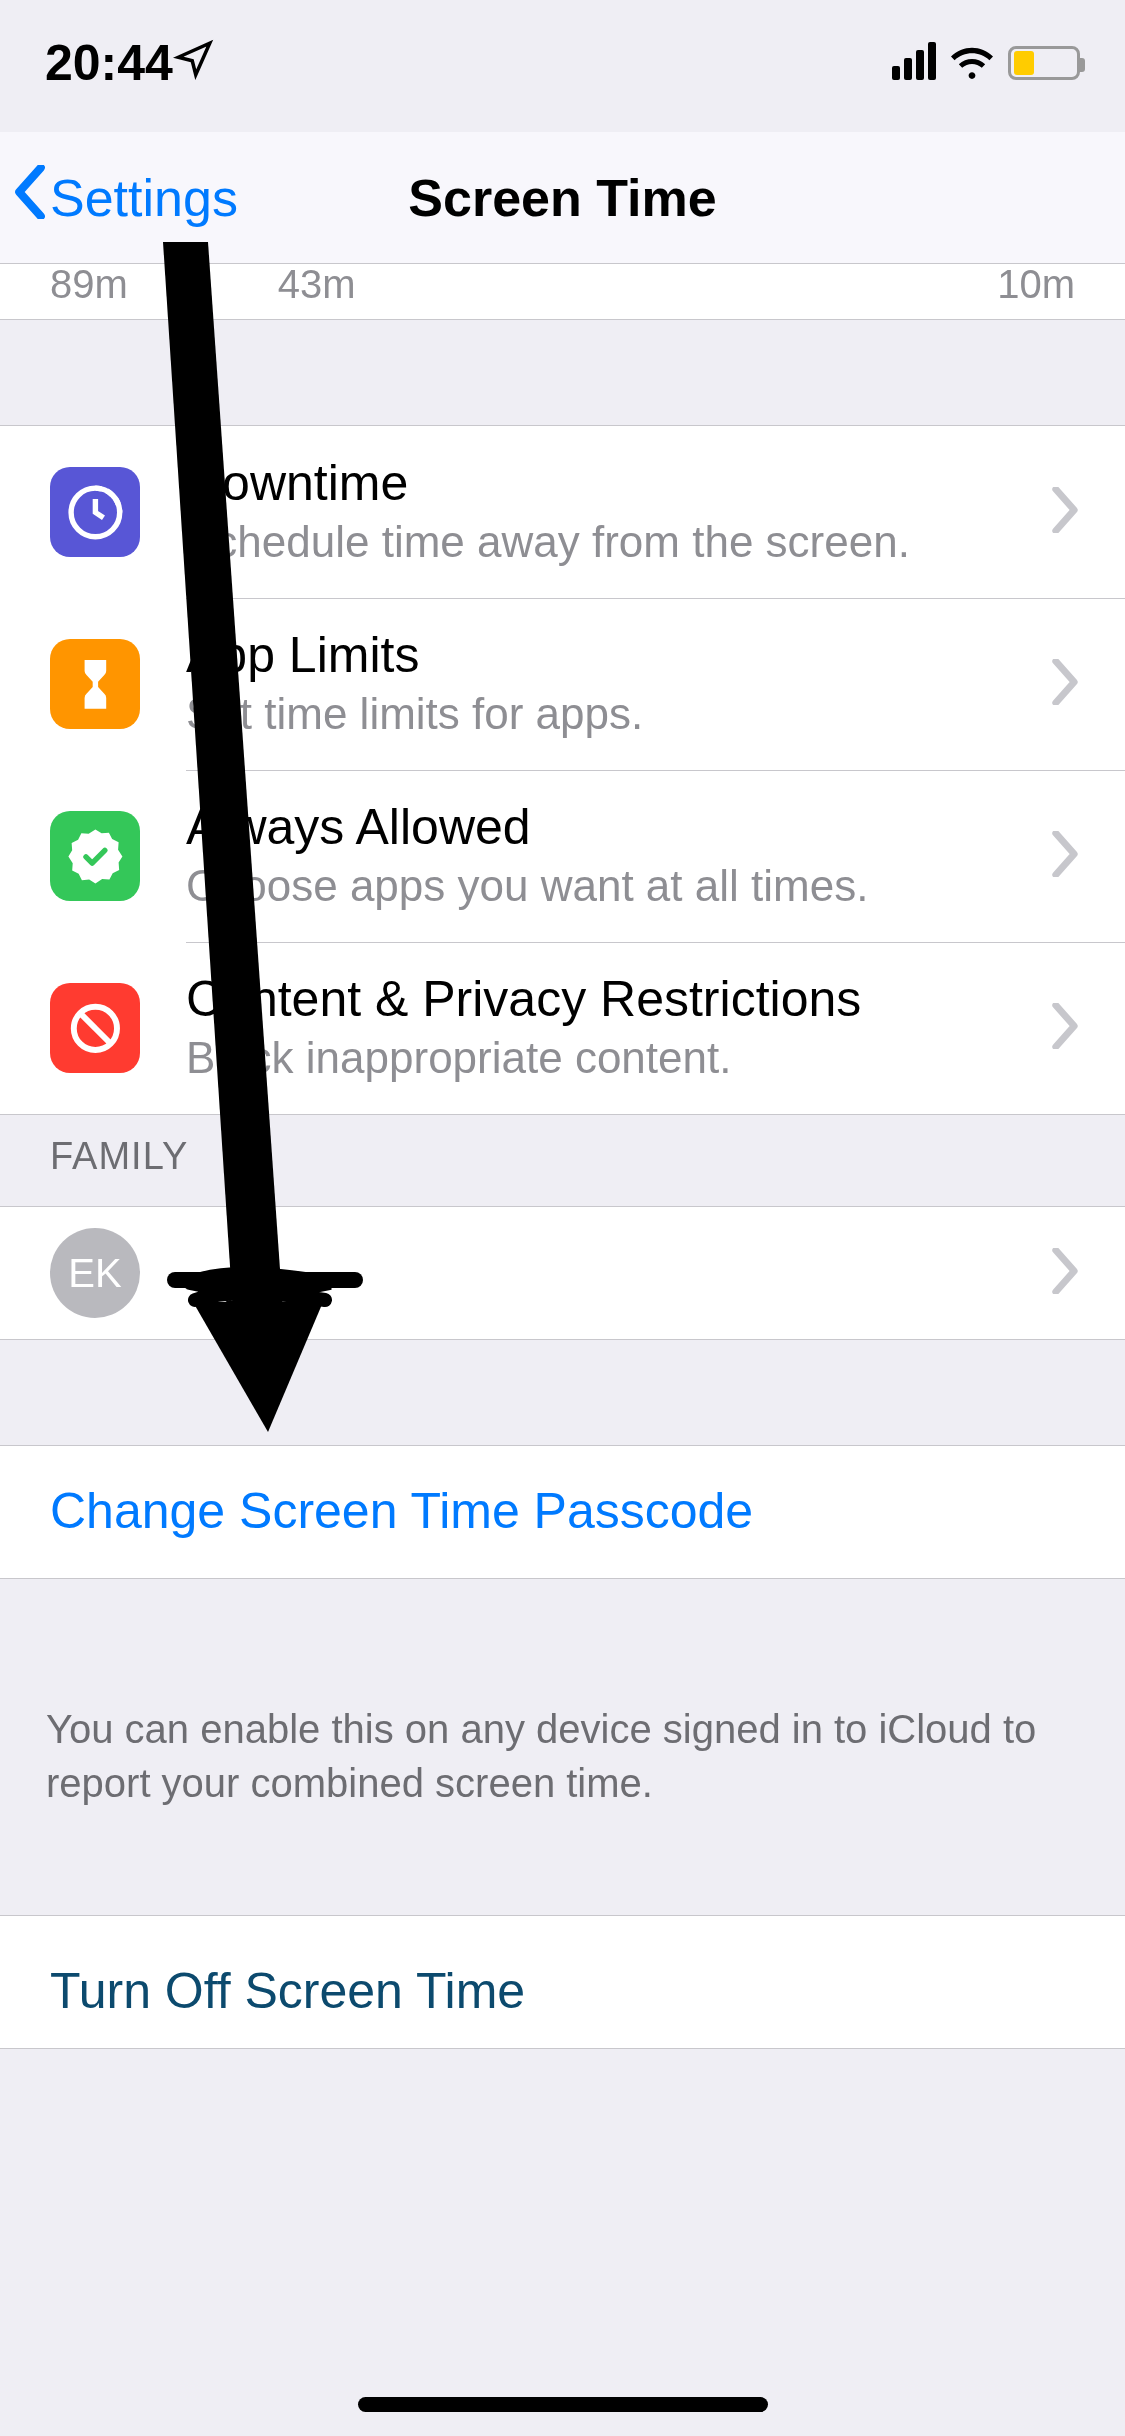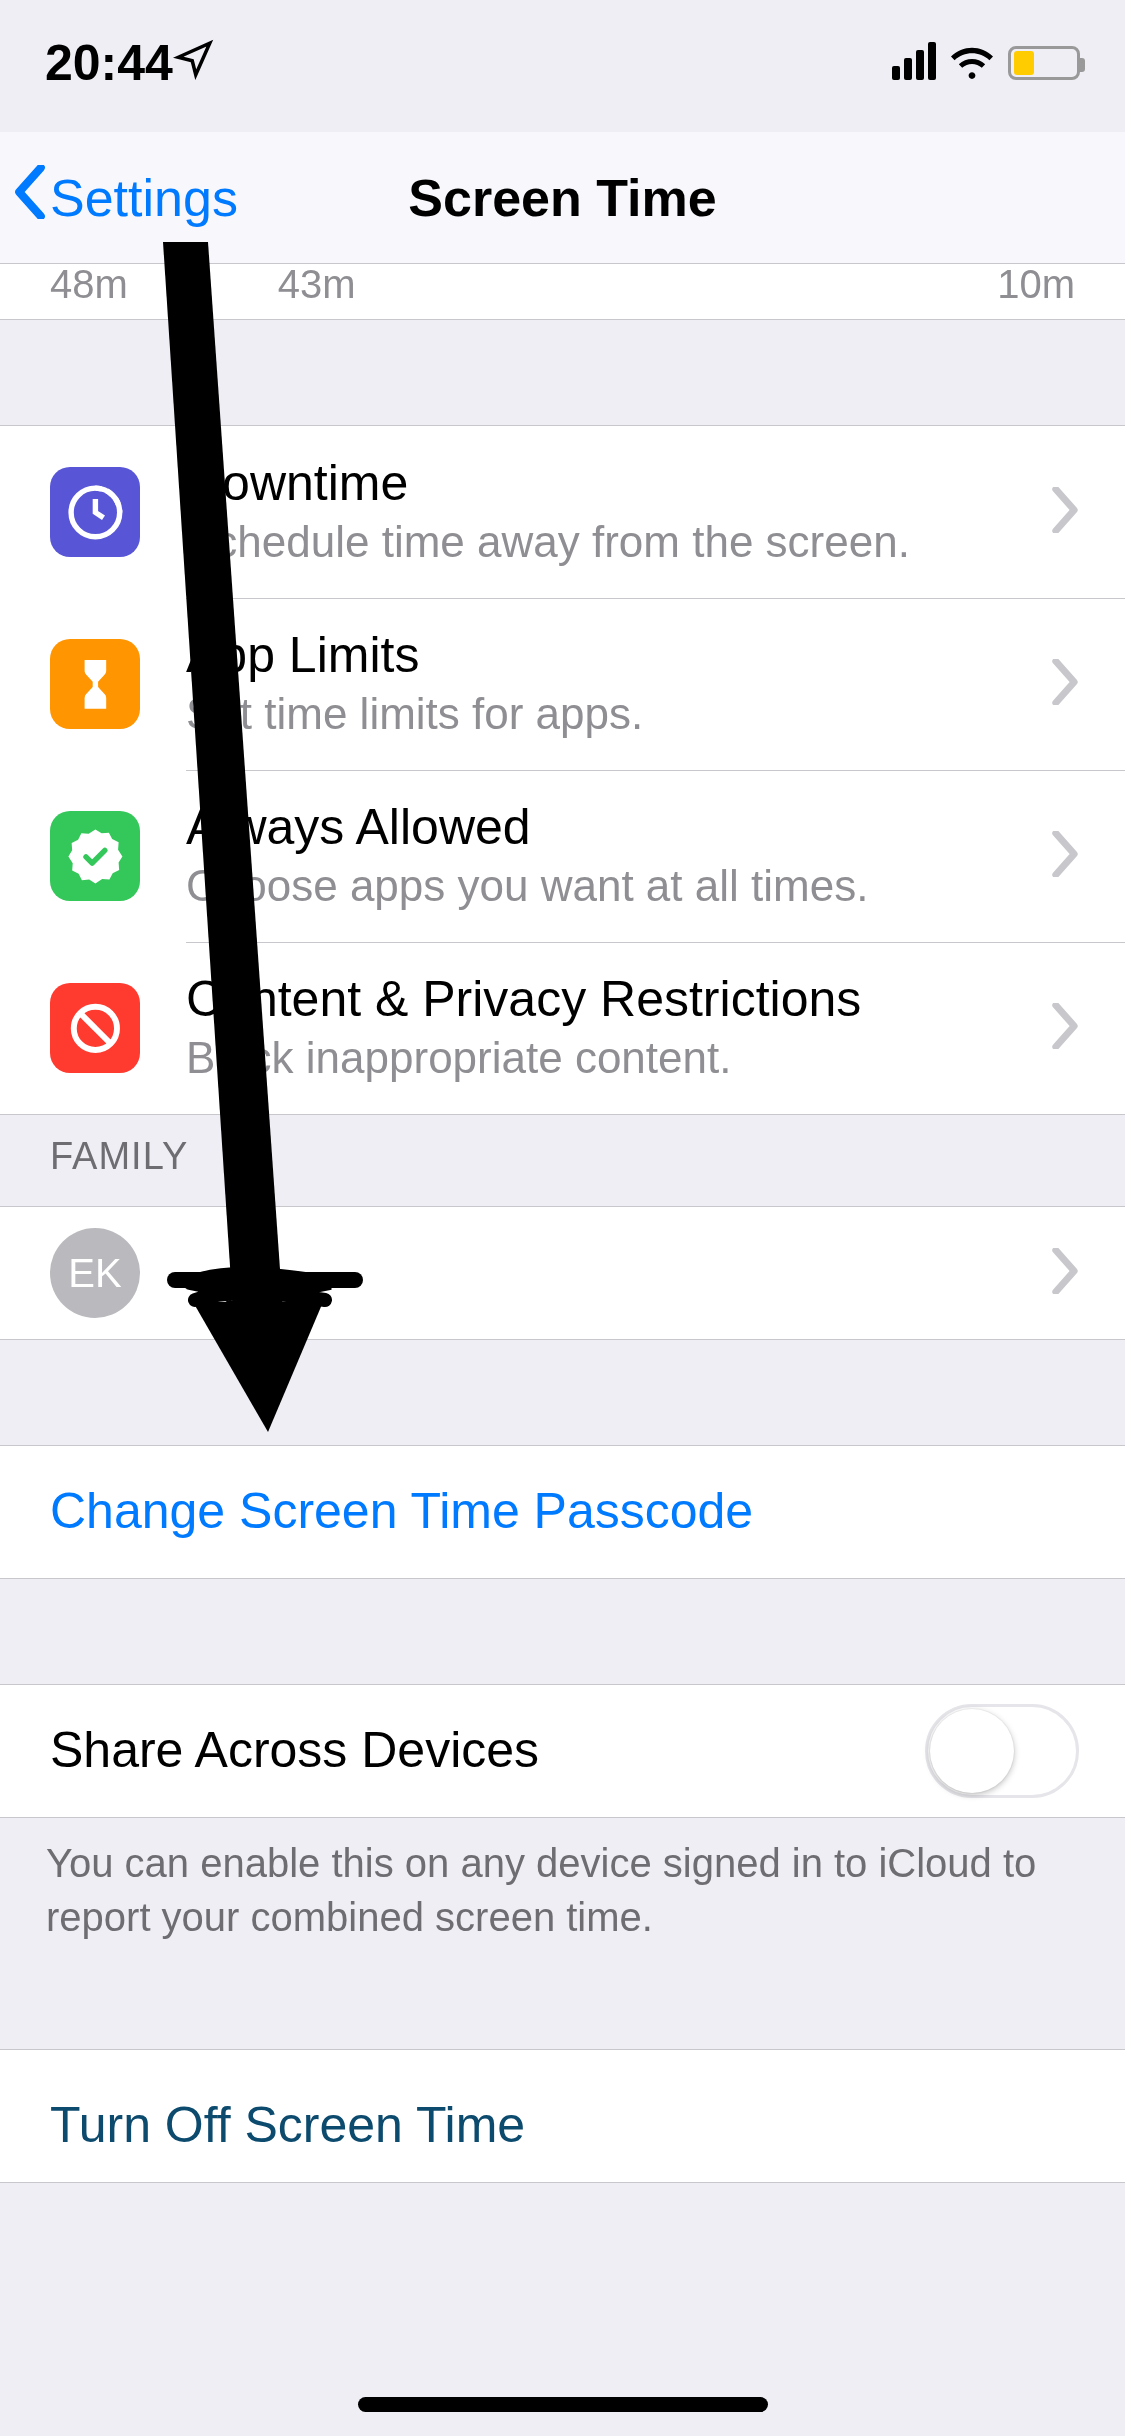--- a/index.html
+++ b/index.html
@@ -205,21 +205,21 @@
     </span>
     <span>Settings</span>
   </div>
   <div class="nav-title">Screen Time</div>
 </div>
 
 <div class="content">
 
   <div class="peek">
     <div class="peek-inner">
-      <span>48m</span>
+      <span>89m</span>
       <span style="width:150px"></span>
       <span>43m</span>
       <span class="peek-gap"></span>
       <span>10m</span>
     </div>
   </div>
 
   <div class="section-spacer"></div>
 
   <div class="group">
@@ -319,28 +319,20 @@
   <div class="group">
     <div class="row row-link noicon">
       <div class="row-body">
         <div class="row-title">Change Screen Time Passcode</div>
       </div>
     </div>
   </div>
 
   <div class="section-spacer"></div>
 
-  <div class="group">
-    <div class="row noicon">
-      <div class="row-body">
-        <div class="row-title">Share Across Devices</div>
-      </div>
-      <div class="switch"></div>
-    </div>
-  </div>
   <div class="section-footer">You can enable this on any device signed in to iCloud to report your combined screen time.</div>
 
   <div class="section-spacer"></div>
 
   <div class="group">
     <div class="row row-danger noicon">
       <div class="row-body">
         <div class="row-title">Turn Off Screen Time</div>
       </div>
     </div>

